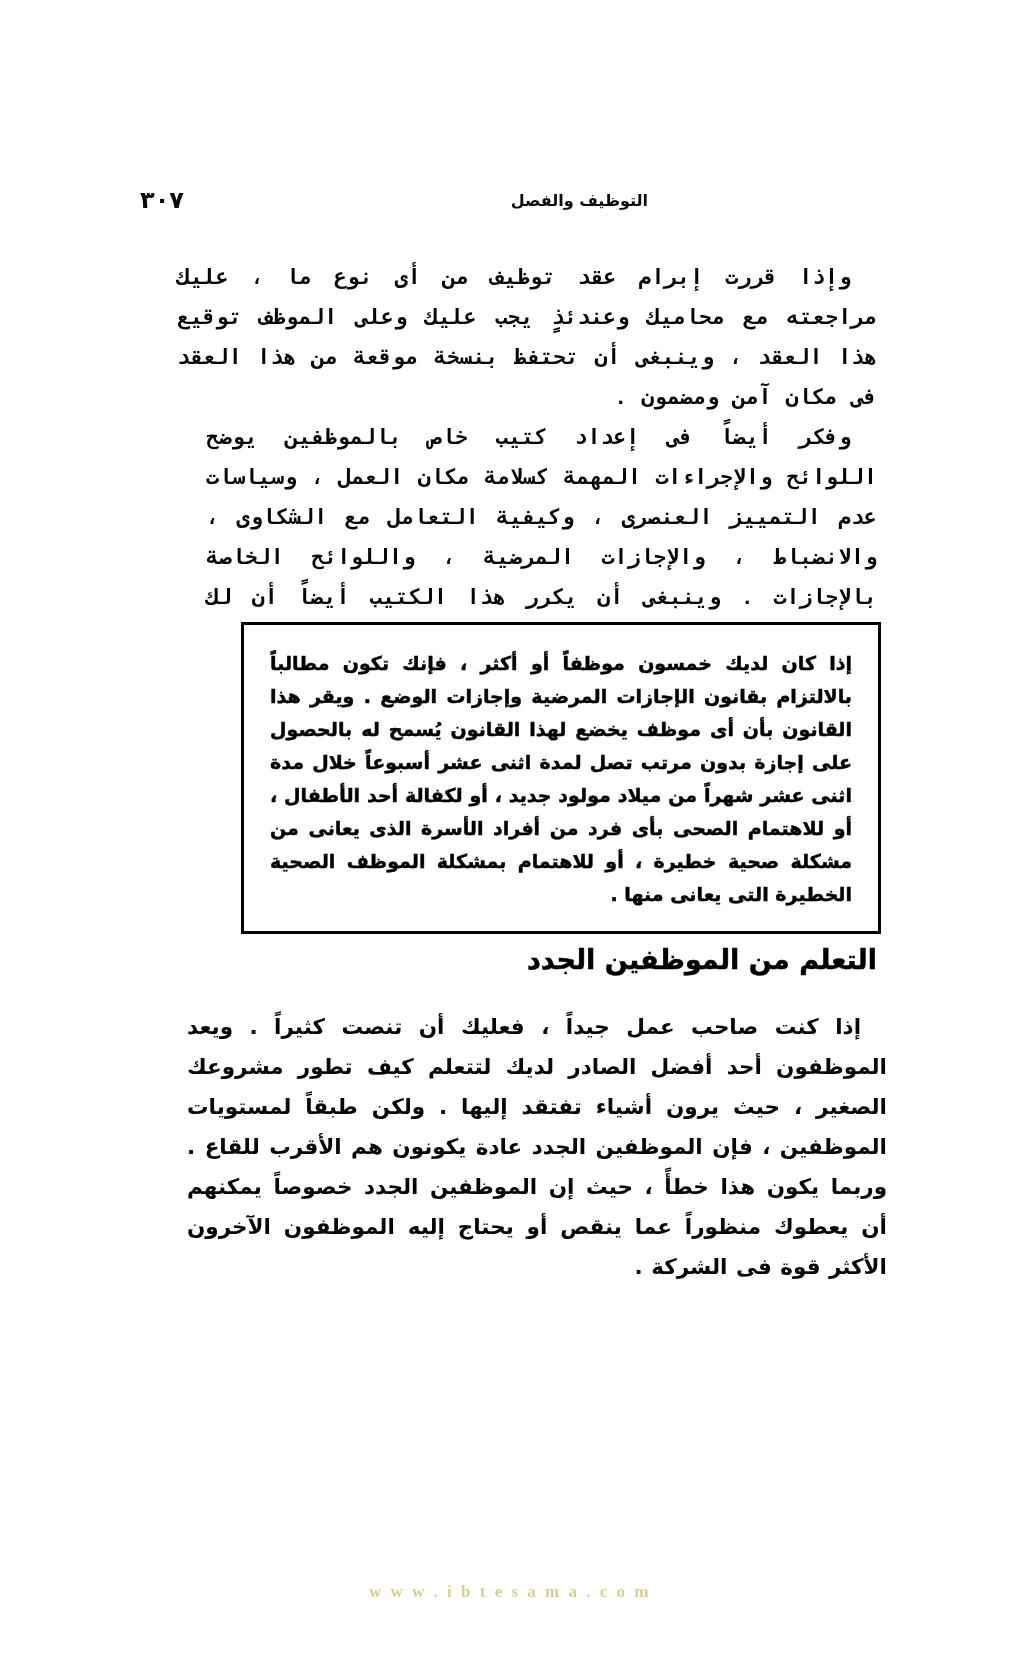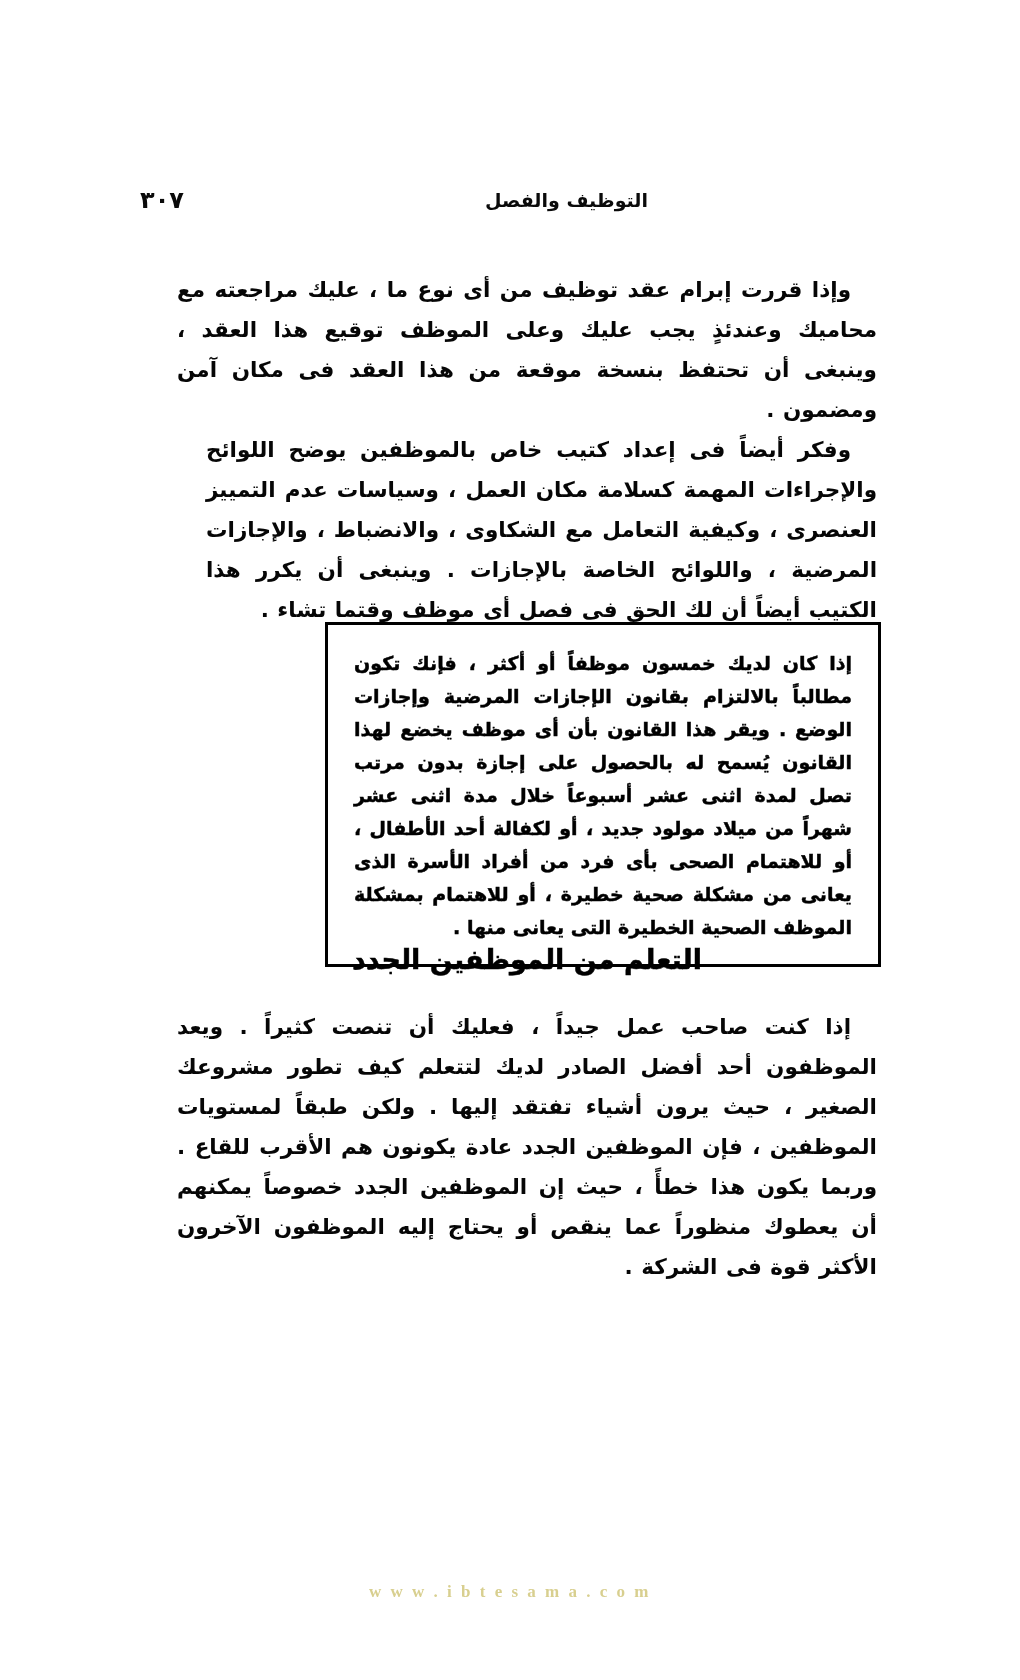--- a/index.html
+++ b/index.html
@@ -37,37 +37,38 @@
   .folio {
     font-size: 24px;
     font-weight: 700;
     letter-spacing: 1px;
     color: #0a0a0a;
     white-space: nowrap;
     order: 2;
     margin-right: auto;
   }
   .head-title {
-    font-size: 19px;
+    font-size: 16px;
     font-weight: 700;
     color: #0a0a0a;
     white-space: nowrap;
     order: 1;
     margin-right: 232px;
   }
 
   
   .body-col {
     position: absolute;
-    top: 270px;
+    top: 258px;
     right: 143px;
     width: 700px;
     direction: rtl;
     text-align: justify;
     text-align-last: right;
+    font-family: Liberation Mono, monospace;
   }
 
   .para {
     font-size: 21.5px;
     line-height: 40px;
     font-weight: 700;
     margin: 0 0 0 0;
     letter-spacing: 0px;
     word-spacing: 1px;
     color: #060606;
@@ -78,21 +79,21 @@
   .para + .para {
     margin-top: 0px;
     margin-left: 29px;
   }
 
   
   .callout {
     position: absolute;
     top: 622px;
     right: 139px;
-    width: 556px;
+    width: 640px;
     box-sizing: border-box;
     border: 3px solid #000000;
     padding: 22px 26px 20px 26px;
     background: #ffffff;
   }
   .callout-text {
     direction: rtl;
     text-align: justify;
     text-align-last: right;
     font-size: 19px;
@@ -105,34 +106,34 @@
     
     -webkit-text-stroke: 0.45px #000000;
   }
 
   
   .section-heading {
     position: absolute;
     top: 944px;
     right: 143px;
     width: 700px;
-    text-align: center;
+    text-align: right;
     font-size: 27px;
     font-weight: 700;
     color: #000000;
     direction: rtl;
     -webkit-text-stroke: 0.5px #000000;
     letter-spacing: -0.5px;
   }
 
   
   .body-col-2 {
     position: absolute;
     top: 1007px;
-    right: 143px;
+    right: 133px;
     width: 700px;
     direction: rtl;
     text-align: justify;
     text-align-last: right;
   }
 
   .gap {
     height: 22px;
   }
 

